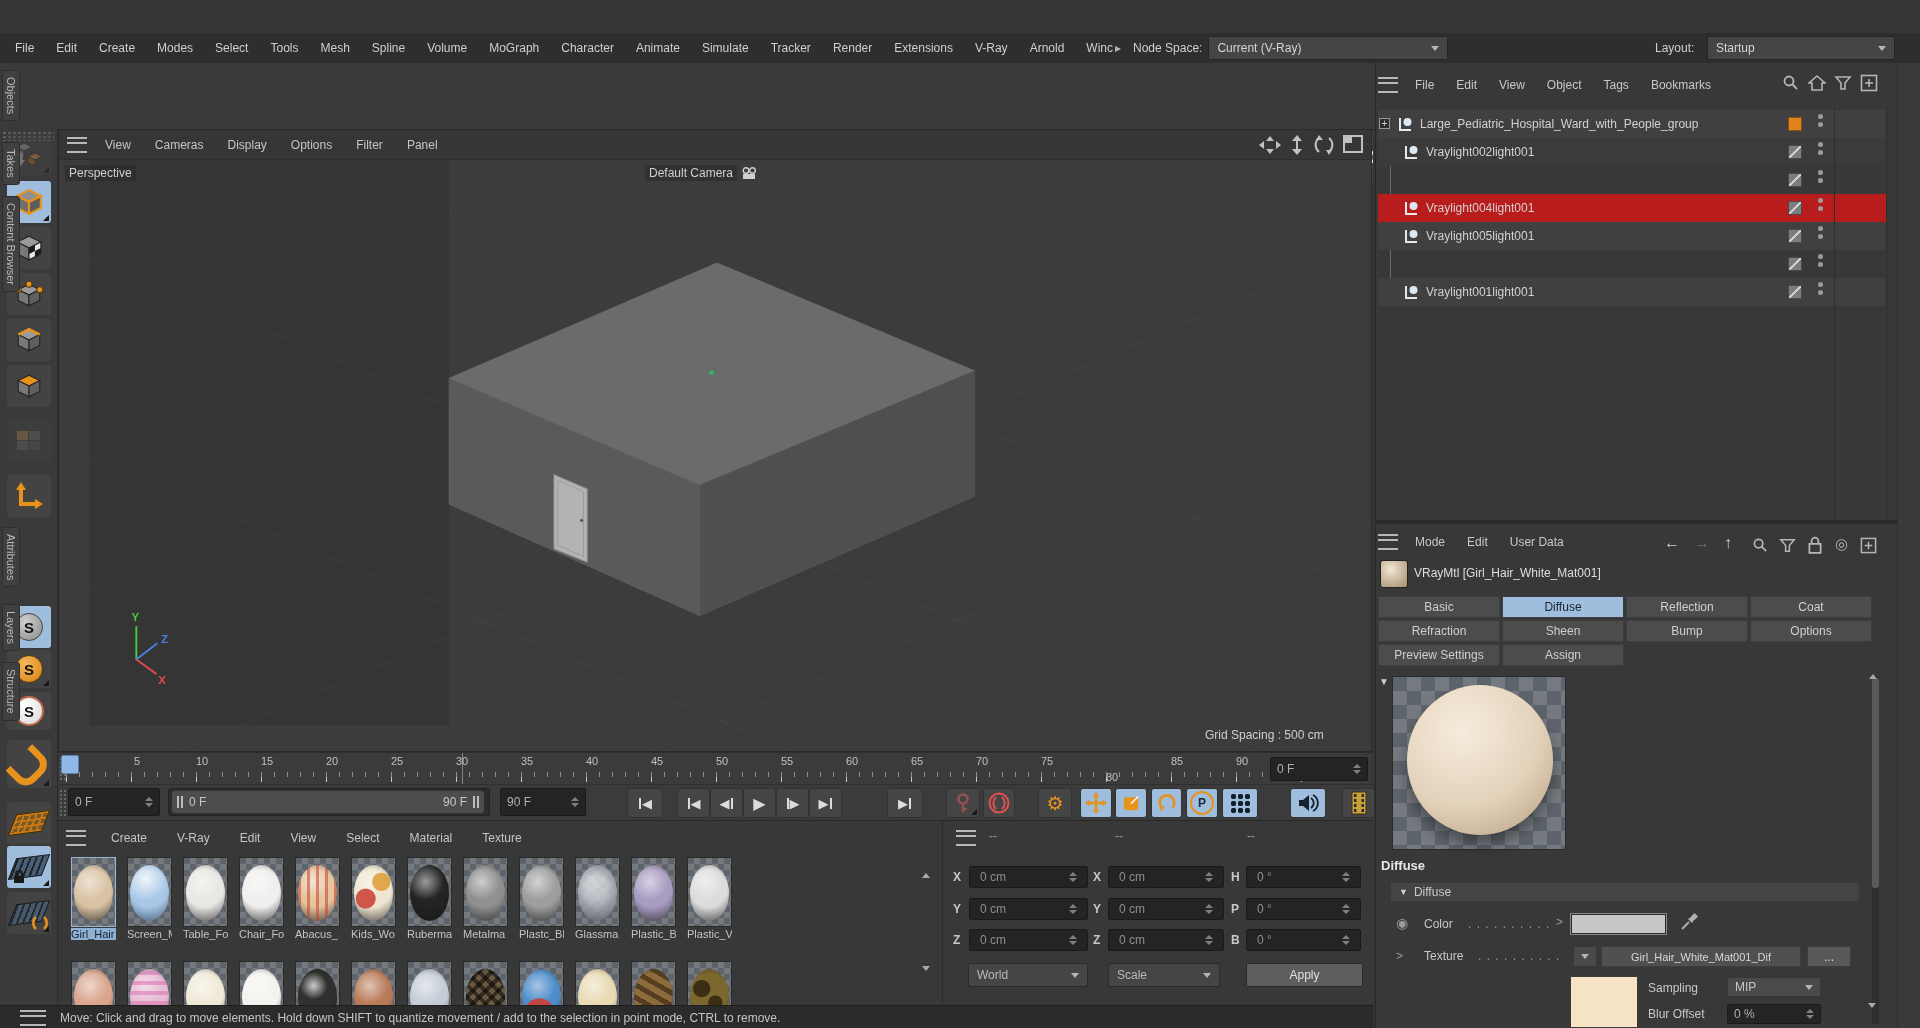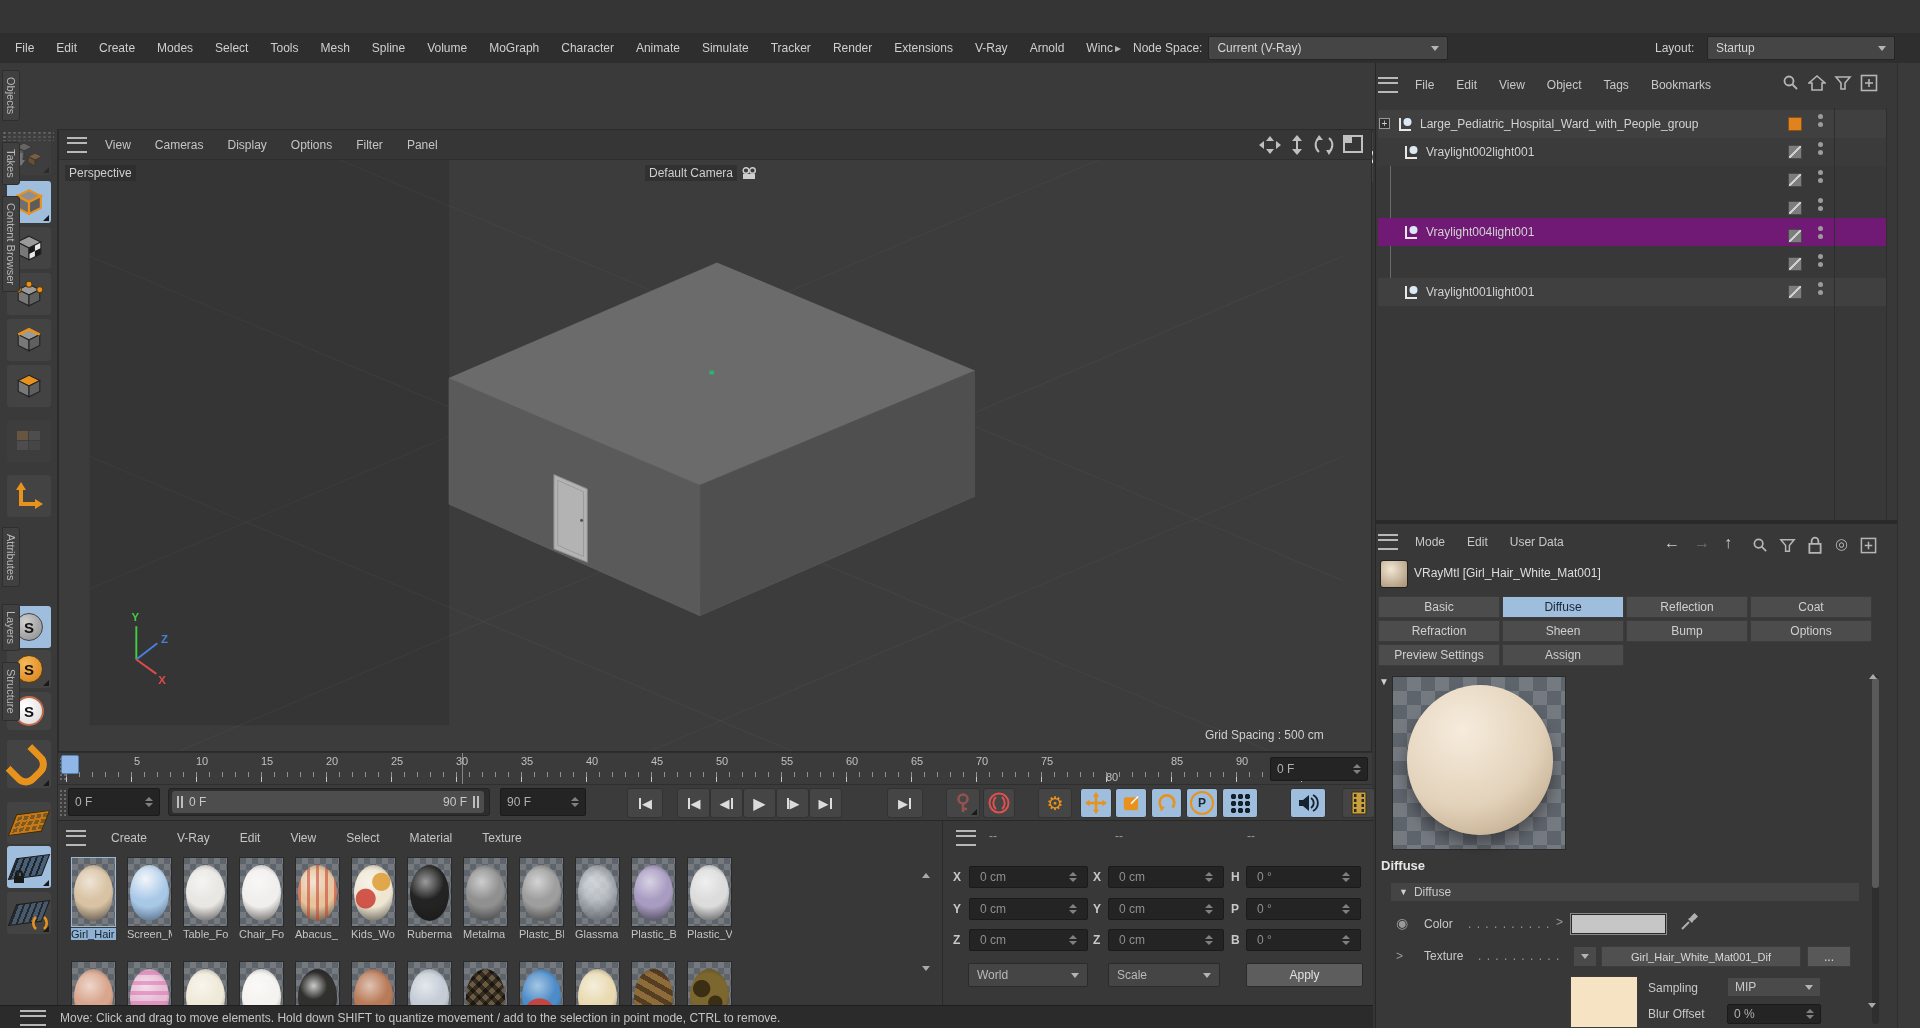--- a/index.html
+++ b/index.html
@@ -1028,26 +1028,33 @@
     </svg>
     <span class="nm">Large_Pediatric_Hospital_Ward_with_People_group</span>
   </div>
   <div class="omrow" style="top:138px;background:#3b3b3b;">
     <svg style="margin-left:24px;" width="18" height="18" viewBox="0 0 18 18">
       <path d="M4,3 V15 H15" stroke="#e8e8e8" stroke-width="2" fill="none"></path>
         <circle cx="11.5" cy="7" r="4" fill="#dce9f5"></circle>
     </svg>
     <span class="nm">Vraylight002light001</span>
   </div>
-  <div class="omrow" style="top:194px;background:#701a75;margin-top:24px;">
+  <div class="omrow" style="top:194px;background:#b91c1c;">
     <svg style="margin-left:24px;" width="18" height="18" viewBox="0 0 18 18">
       <path d="M4,3 V15 H15" stroke="#e8e8e8" stroke-width="2" fill="none"></path>
         <circle cx="11.5" cy="7" r="4" fill="#dce9f5"></circle>
     </svg>
     <span class="nm">Vraylight004light001</span>
+  </div>
+  <div class="omrow" style="top:222px;background:#404040;">
+    <svg style="margin-left:24px;" width="18" height="18" viewBox="0 0 18 18">
+      <path d="M4,3 V15 H15" stroke="#e8e8e8" stroke-width="2" fill="none"></path>
+        <circle cx="11.5" cy="7" r="4" fill="#dce9f5"></circle>
+    </svg>
+    <span class="nm">Vraylight005light001</span>
   </div>
   <div class="omrow" style="top:278px;background:#404040;">
     <svg style="margin-left:24px;" width="18" height="18" viewBox="0 0 18 18">
       <path d="M4,3 V15 H15" stroke="#e8e8e8" stroke-width="2" fill="none"></path>
         <circle cx="11.5" cy="7" r="4" fill="#dce9f5"></circle>
     </svg>
     <span class="nm">Vraylight001light001</span>
   </div>
 
   <div class="toggle orange" style="left:1788px;top:117px;"></div>

